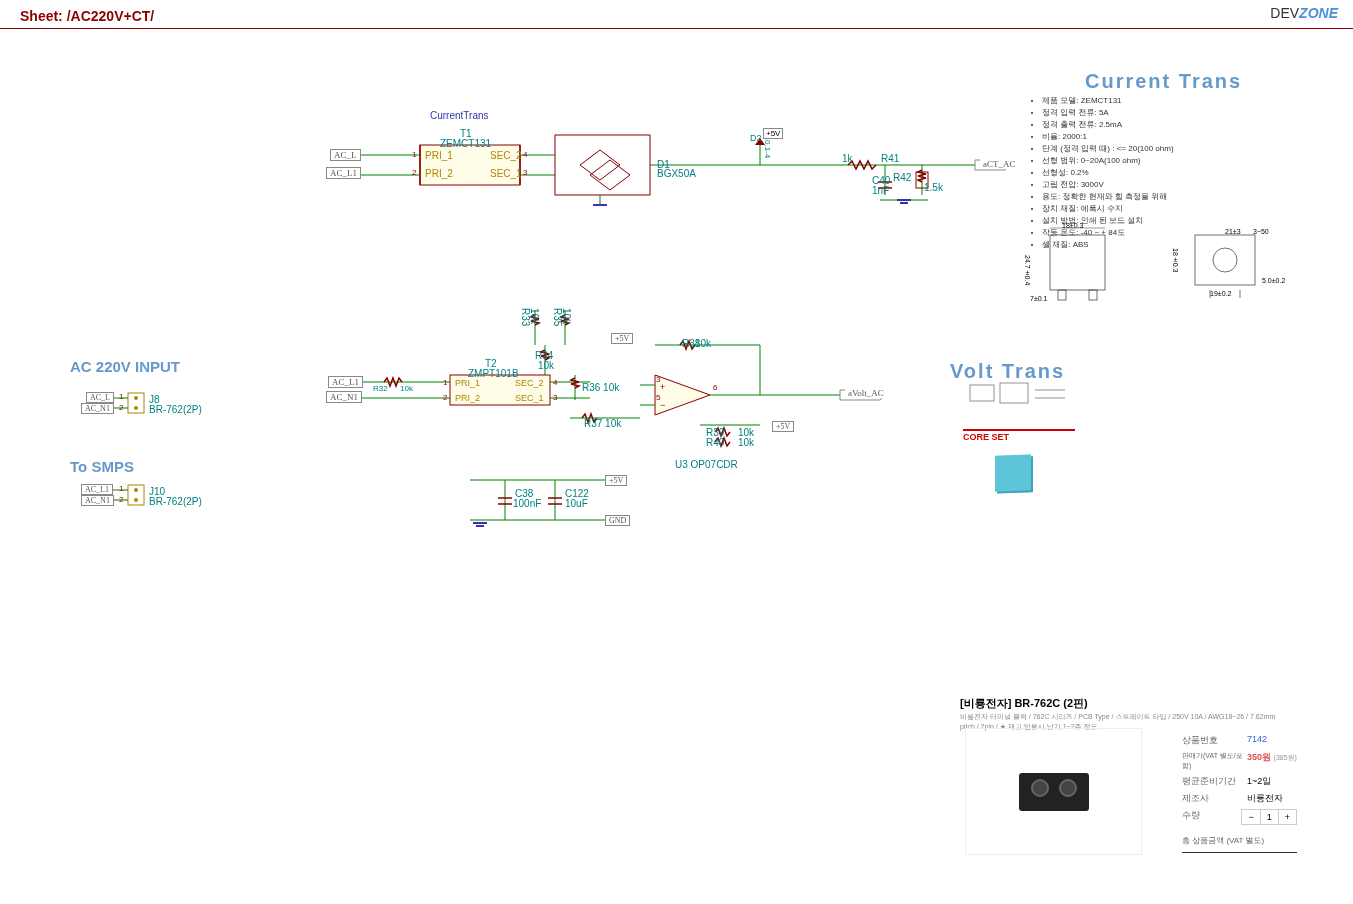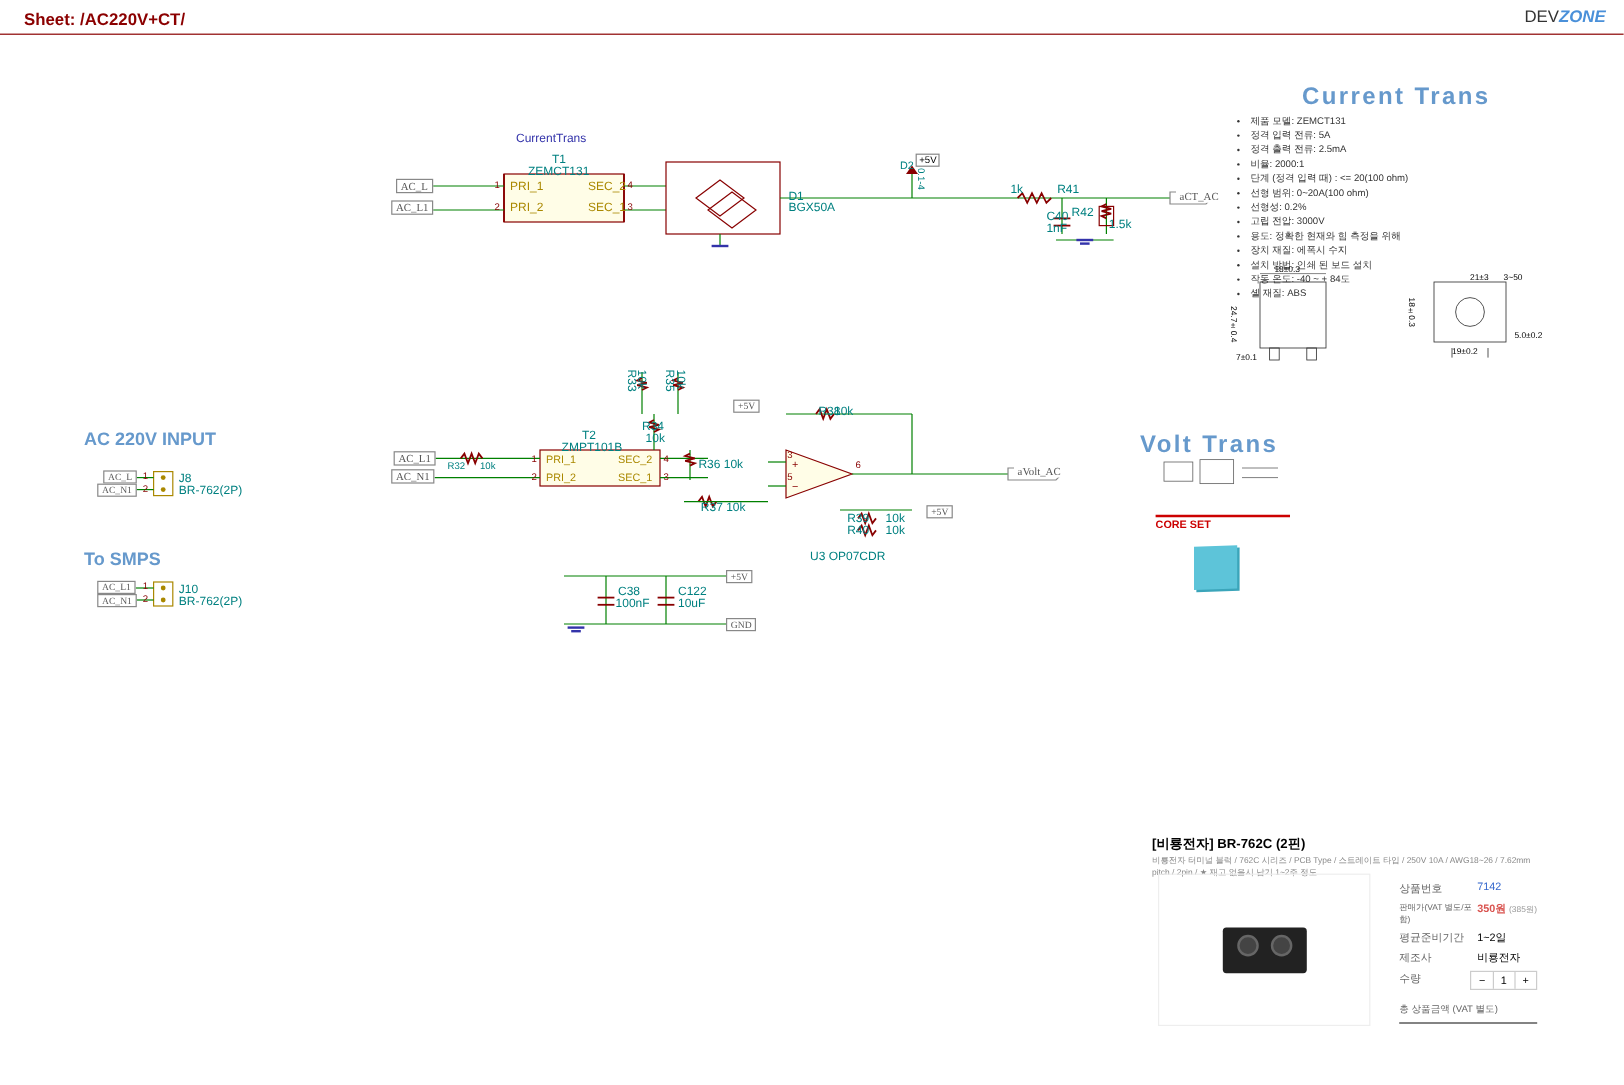--- a/index.html
+++ b/index.html
@@ -67,20 +67,21 @@
     color: #333;
     line-height: 12px;
   }
   .spec-list li { list-style: disc; margin-left: 12px; }
   .product-box {
     position: absolute;
     border: 1px solid #ccc;
     background: #fff;
     font-size: 9px;
     padding: 6px;
+    margin-left: 16px;
   }
   .prod-row { display: flex; margin-bottom: 4px; }
   .prod-label { width: 65px; color: #666; }
   .price-red { color: #D9534F; font-weight: bold; }
   .qty-box { border: 1px solid #ccc; display: inline-flex; }
   .qty-box span { padding: 2px 6px; border-right: 1px solid #ccc; }
   .qty-box span:last-child { border-right: none; }
   .vt-core { color: #C00; font-weight: bold; font-size: 9px; }
   .cube {
     width: 36px; height: 36px; background: #5DC4D9;

